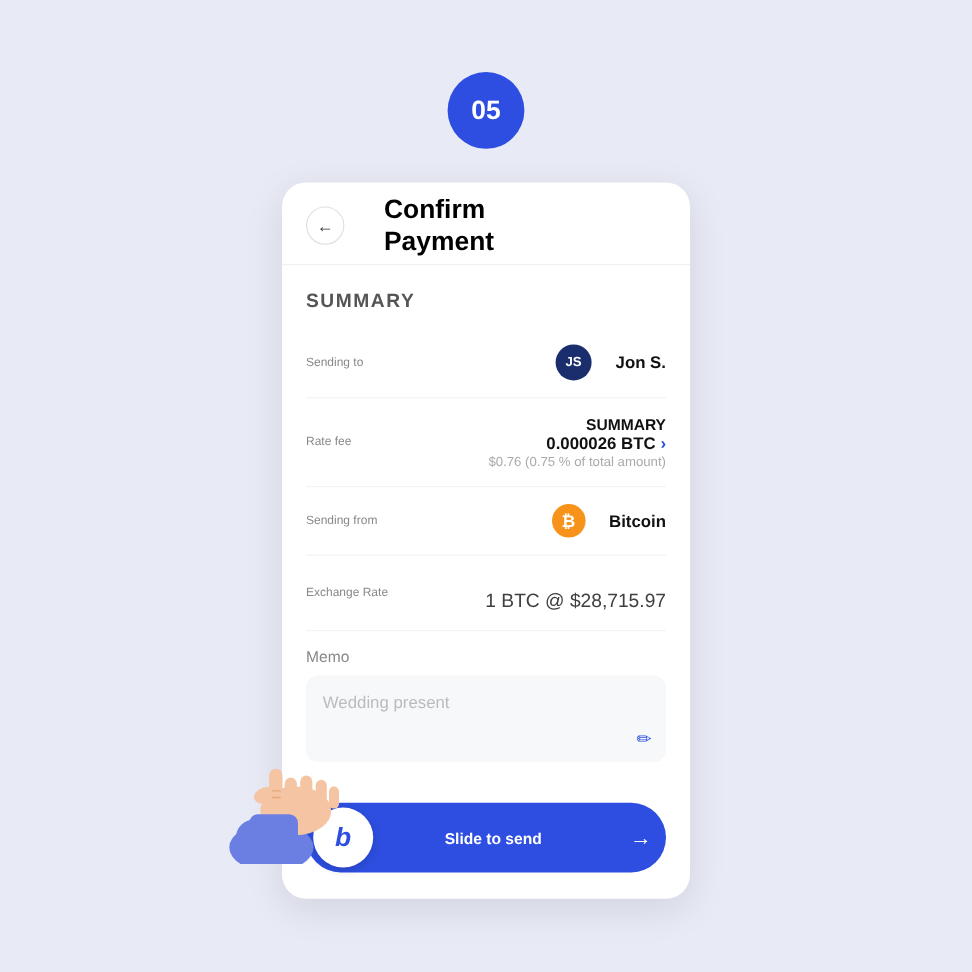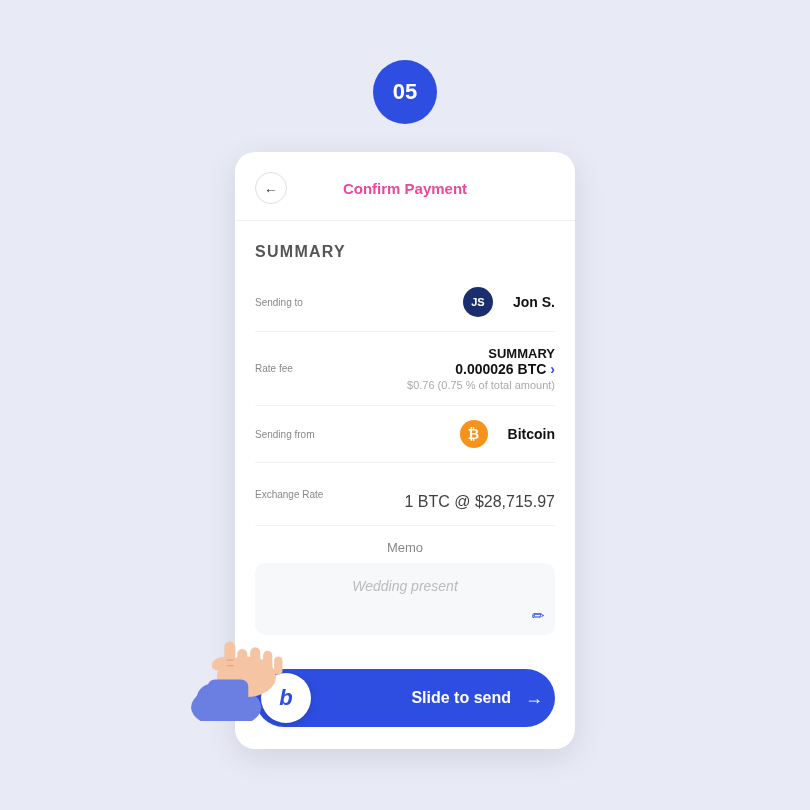--- a/index.html
+++ b/index.html
@@ -73,23 +73,23 @@
       background: #fff;
       flex-shrink: 0;
     }
 
     .back-arrow {
       font-size: 14px;
       color: #333;
     }
 
     .card-title {
-      font-size: 15px;
-      font-weight: 700;
-      color: #ec4899;
+      font-size: 22px;
+      font-weight: 700;
+      color: #000000;
       position: absolute;
       left: 50%;
       transform: translateX(-50%);
     }
 
     .card-body {
       padding: 0 20px;
     }
 
     .section-label {
@@ -199,36 +199,34 @@
 
     .exchange-rate-value {
       font-size: 16px;
       font-weight: 500;
       color: #404040;
       margin-top: 16px;
     }
 
     .memo-section {
       padding: 14px 0 18px 0;
-      text-align: center;
     }
 
     .memo-label {
       font-size: 13px;
       color: #888;
       margin-bottom: 8px;
     }
 
     .memo-box {
       background: #f7f8fa;
       border-radius: 10px;
       padding: 14px 14px 28px 14px;
       position: relative;
       min-height: 72px;
-      font-style: italic;
     }
 
     .memo-text {
       font-size: 14px;
       color: #bbb;
     }
 
     .edit-icon {
       position: absolute;
       bottom: 10px;
@@ -268,23 +266,23 @@
 
     .slide-handle-letter {
       font-size: 22px;
       font-weight: 900;
       color: #2d4ee0;
       font-style: italic;
     }
 
     .slide-label {
       flex: 1;
-      text-align: right;
+      text-align: center;
       color: #fff;
-      font-size: 16px;
+      font-size: 13px;
       font-weight: 600;
       padding-left: 0;
       padding-right: 14px;
     }
 
     .slide-arrow {
       color: #fff;
       font-size: 18px;
       margin-right: 6px;
     }

